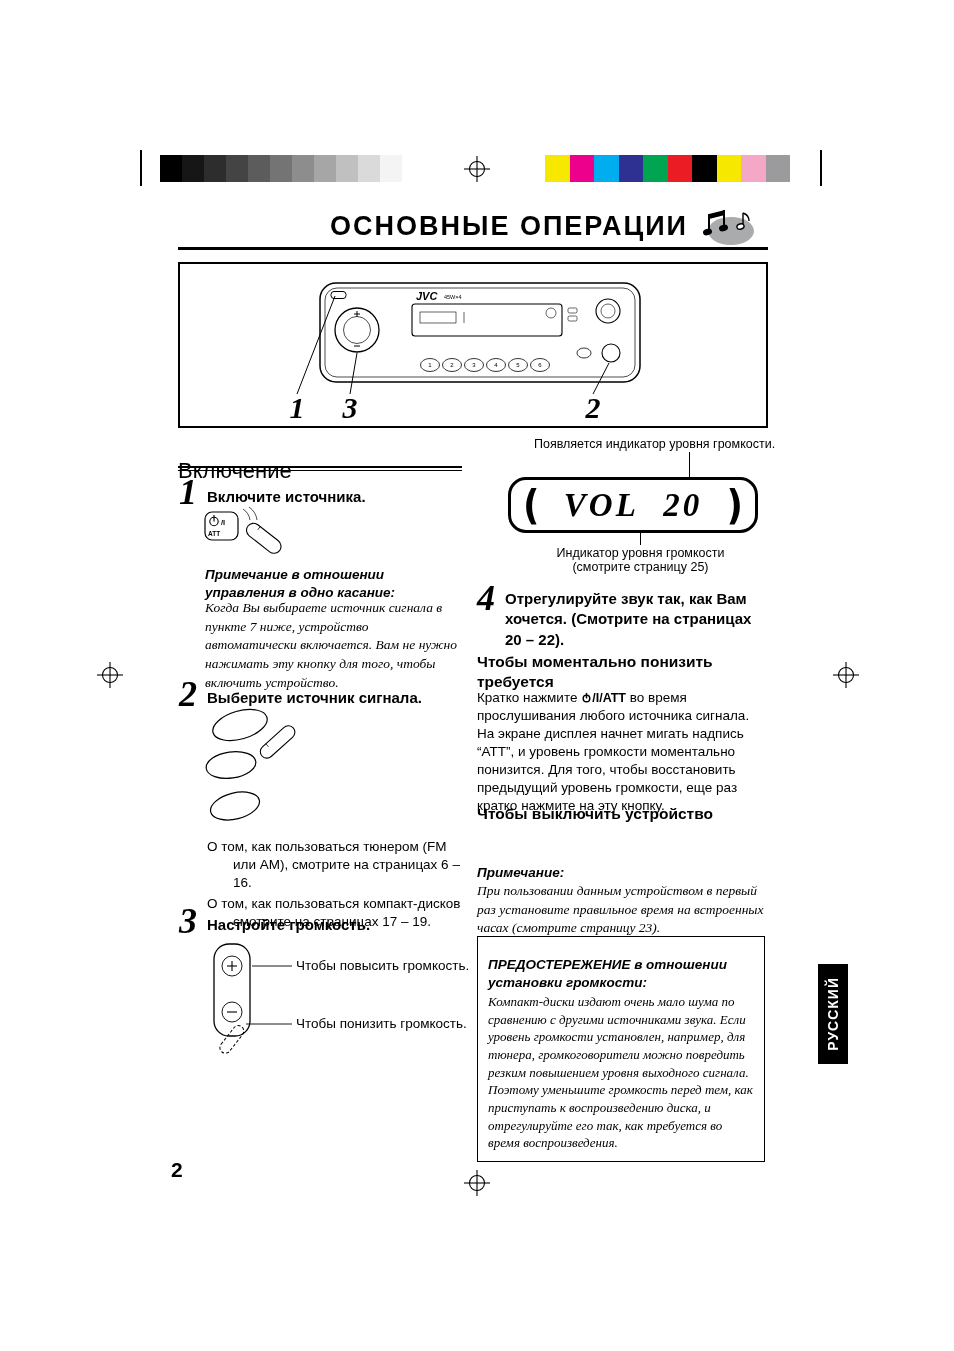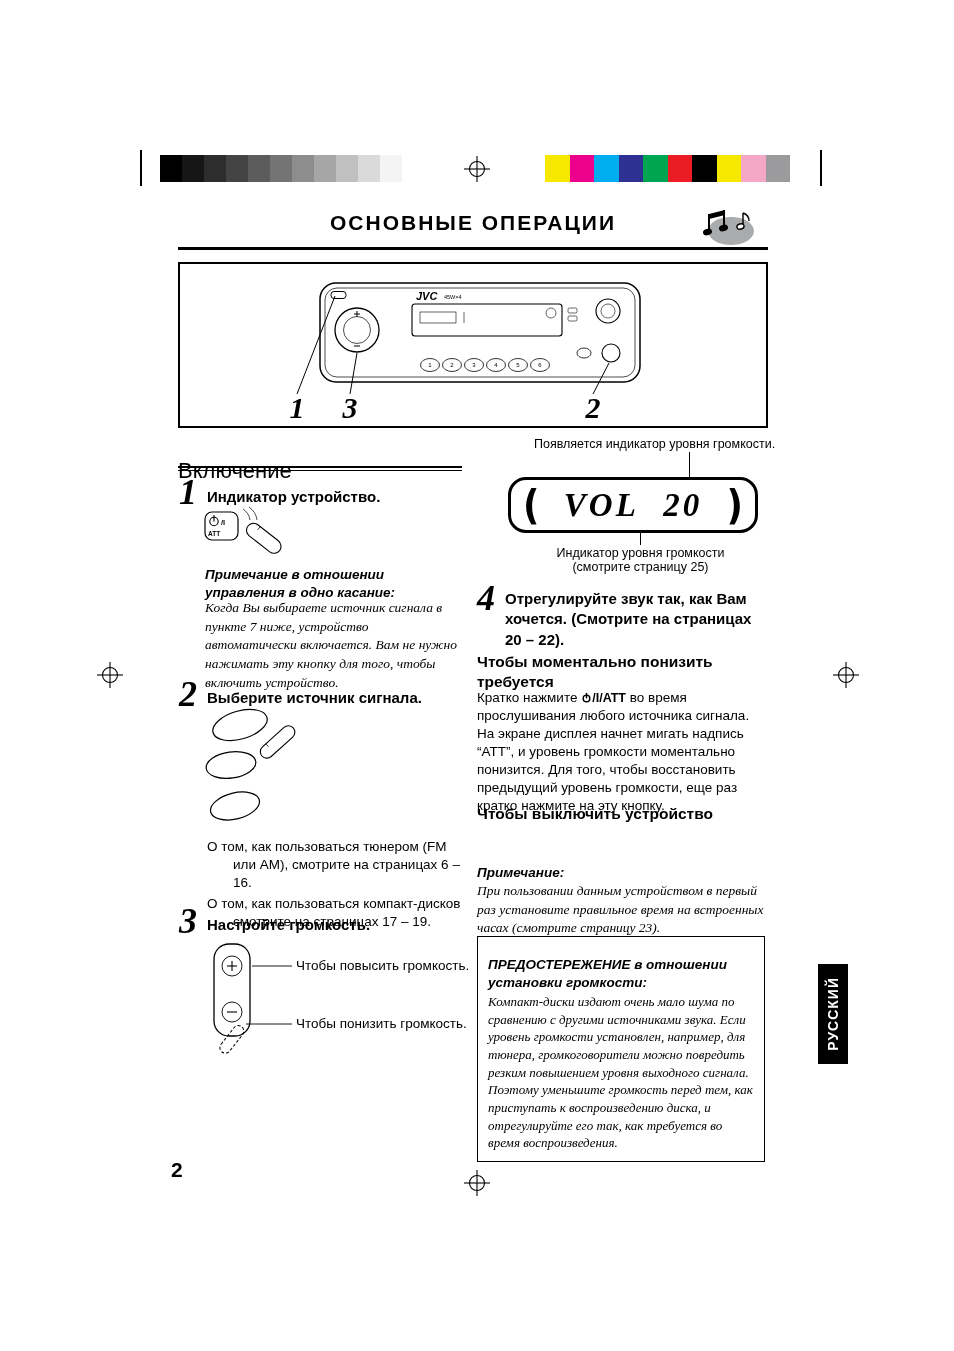--- a/index.html
+++ b/index.html
@@ -12,21 +12,21 @@
   .swatch{width:22px;height:27px;}
   .swatch.c{width:24.5px;}
   .tick{position:absolute;width:2px;height:36px;background:#000;top:150px;}
 
   
   .regmark{position:absolute;width:26px;height:26px;}
   .regmark line{stroke:#000;stroke-width:1.1;}
   .regmark circle{stroke:#000;stroke-width:1.1;fill:none;}
 
   
-  .page-title{position:absolute;left:330px;top:211px;font-size:21px;font-weight:bold;letter-spacing:2px;}
+  .page-title{position:absolute;left:330px;top:211px;font-size:27px;font-weight:bold;letter-spacing:2px;}
   .title-rule{position:absolute;left:178px;top:247px;width:590px;height:2.5px;background:#000;}
 
   
   .illus-frame{position:absolute;left:178px;top:262px;width:590px;height:166px;border:2px solid #000;box-sizing:border-box;}
   .illus-frame svg{display:block;}
   .callout-num{font-family:"Liberation Serif",serif;font-style:italic;font-weight:bold;}
 
   
   .section-heading{position:absolute;left:178px;top:458px;font-size:22px;font-weight:normal;}
   .double-rule{position:absolute;left:178px;top:466px;width:284px;height:5px;border-top:2px solid #000;border-bottom:1px solid #000;box-sizing:border-box;}
@@ -183,21 +183,21 @@
       <text x="117" y="154" font-size="30" text-anchor="middle" class="callout-num">1</text>
       <text x="170" y="154" font-size="30" text-anchor="middle" class="callout-num">3</text>
       <text x="413" y="154" font-size="30" text-anchor="middle" class="callout-num">2</text>
     </svg>
   </div>
 
   <div class="section-heading">Включение</div>
   <div class="double-rule"></div>
 
   <div class="num" style="left:179px;top:474px;">1</div>
-  <div class="step-title" style="left:207px;top:487px;width:250px;">Индикатор устройство.</div>
+  <div class="step-title" style="left:207px;top:487px;width:250px;">Включите источника.</div>
 
   <svg class="abs" style="left:202px;top:506px;" width="92" height="54" viewBox="0 0 92 54">
     <g fill="none" stroke="#000">
       <rect x="3" y="6" width="33" height="28" rx="7" stroke-width="1.2"></rect>
       <circle cx="12" cy="15.5" r="4.2" stroke-width="1.1"></circle>
       <line x1="12" y1="9" x2="12" y2="15.5" stroke-width="1.1"></line>
       <path d="M41,3 q6,4 7,11" stroke-width="0.7"></path>
       <path d="M47,1 q7,5 8,13" stroke-width="0.7"></path>
       <g transform="translate(46,20) rotate(38)">
         <rect x="0" y="-7" width="40" height="14" rx="7" stroke-width="1.1" fill="#fff"></rect>

